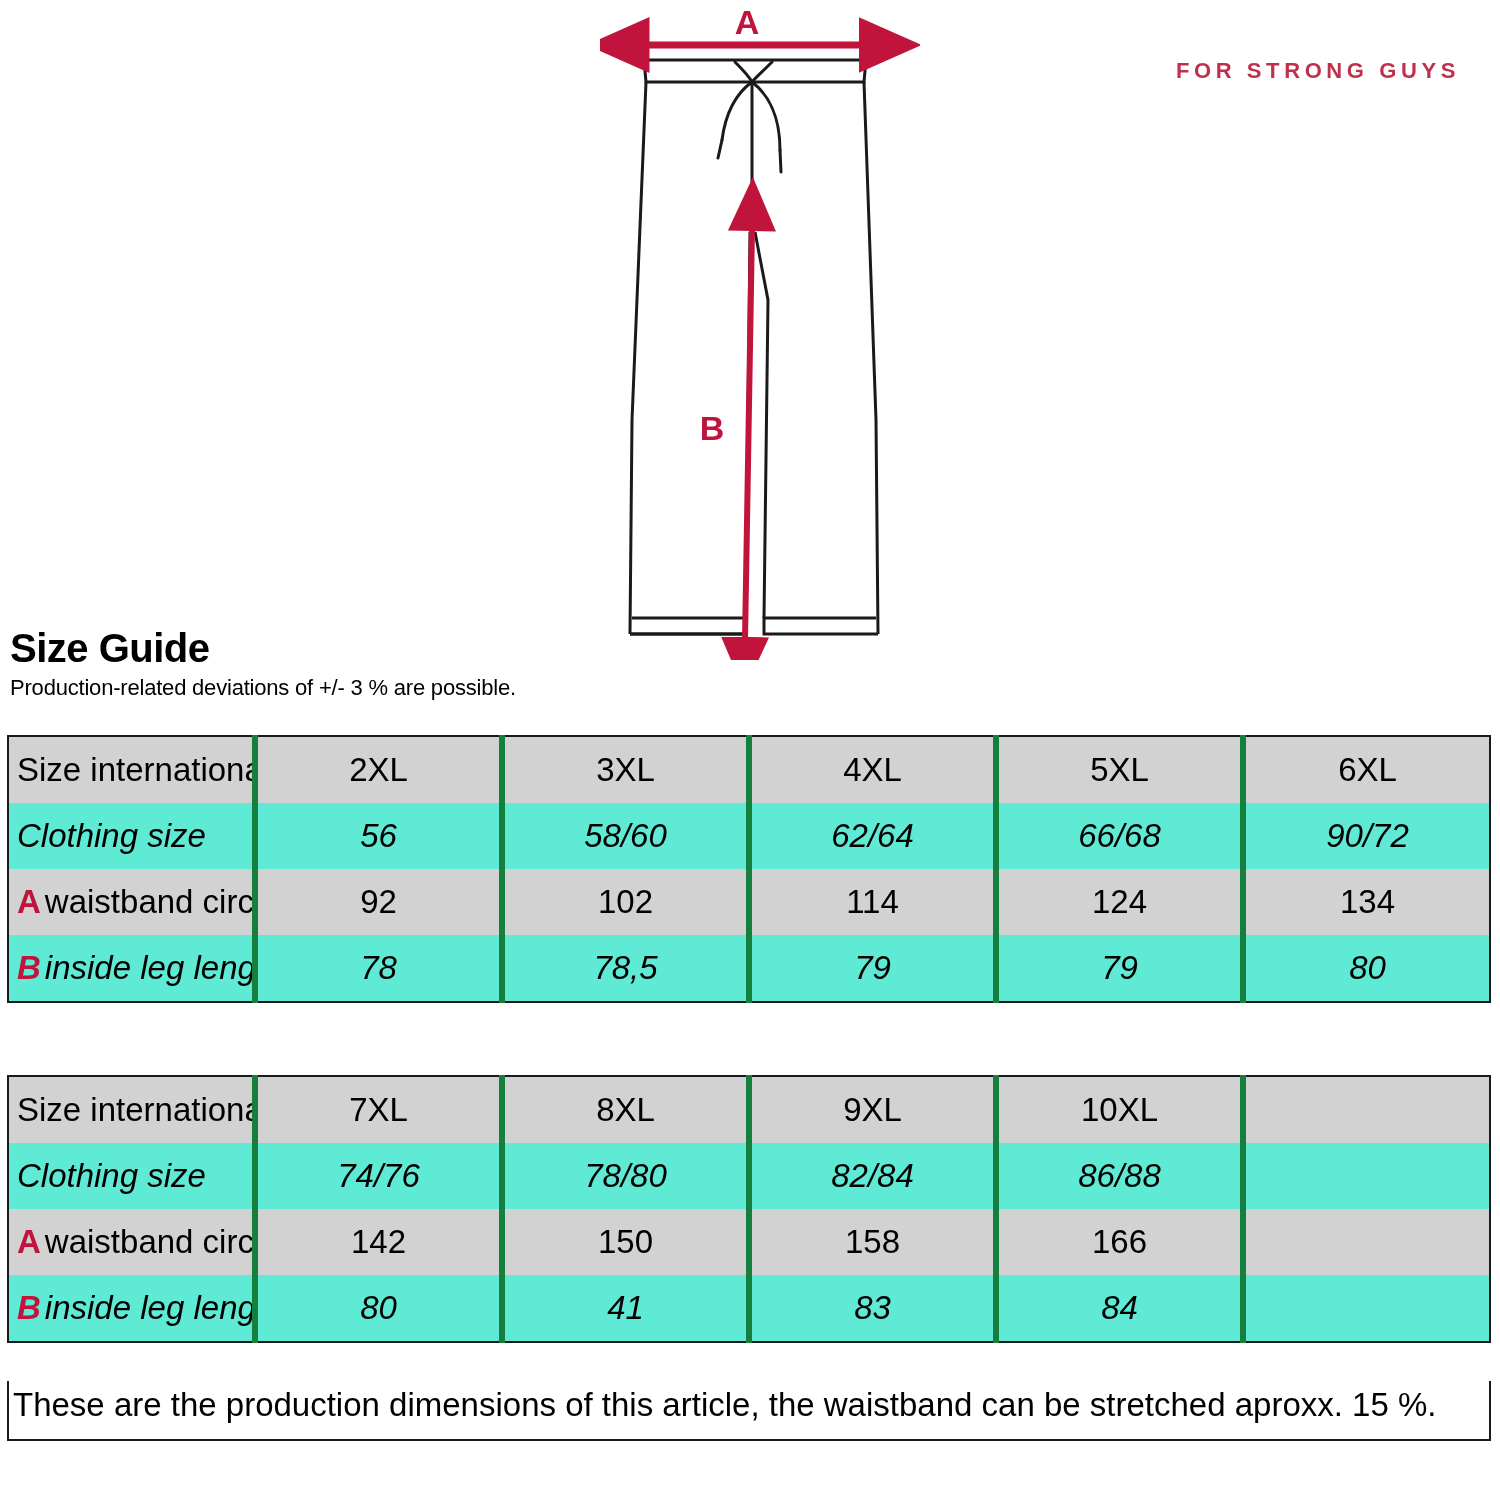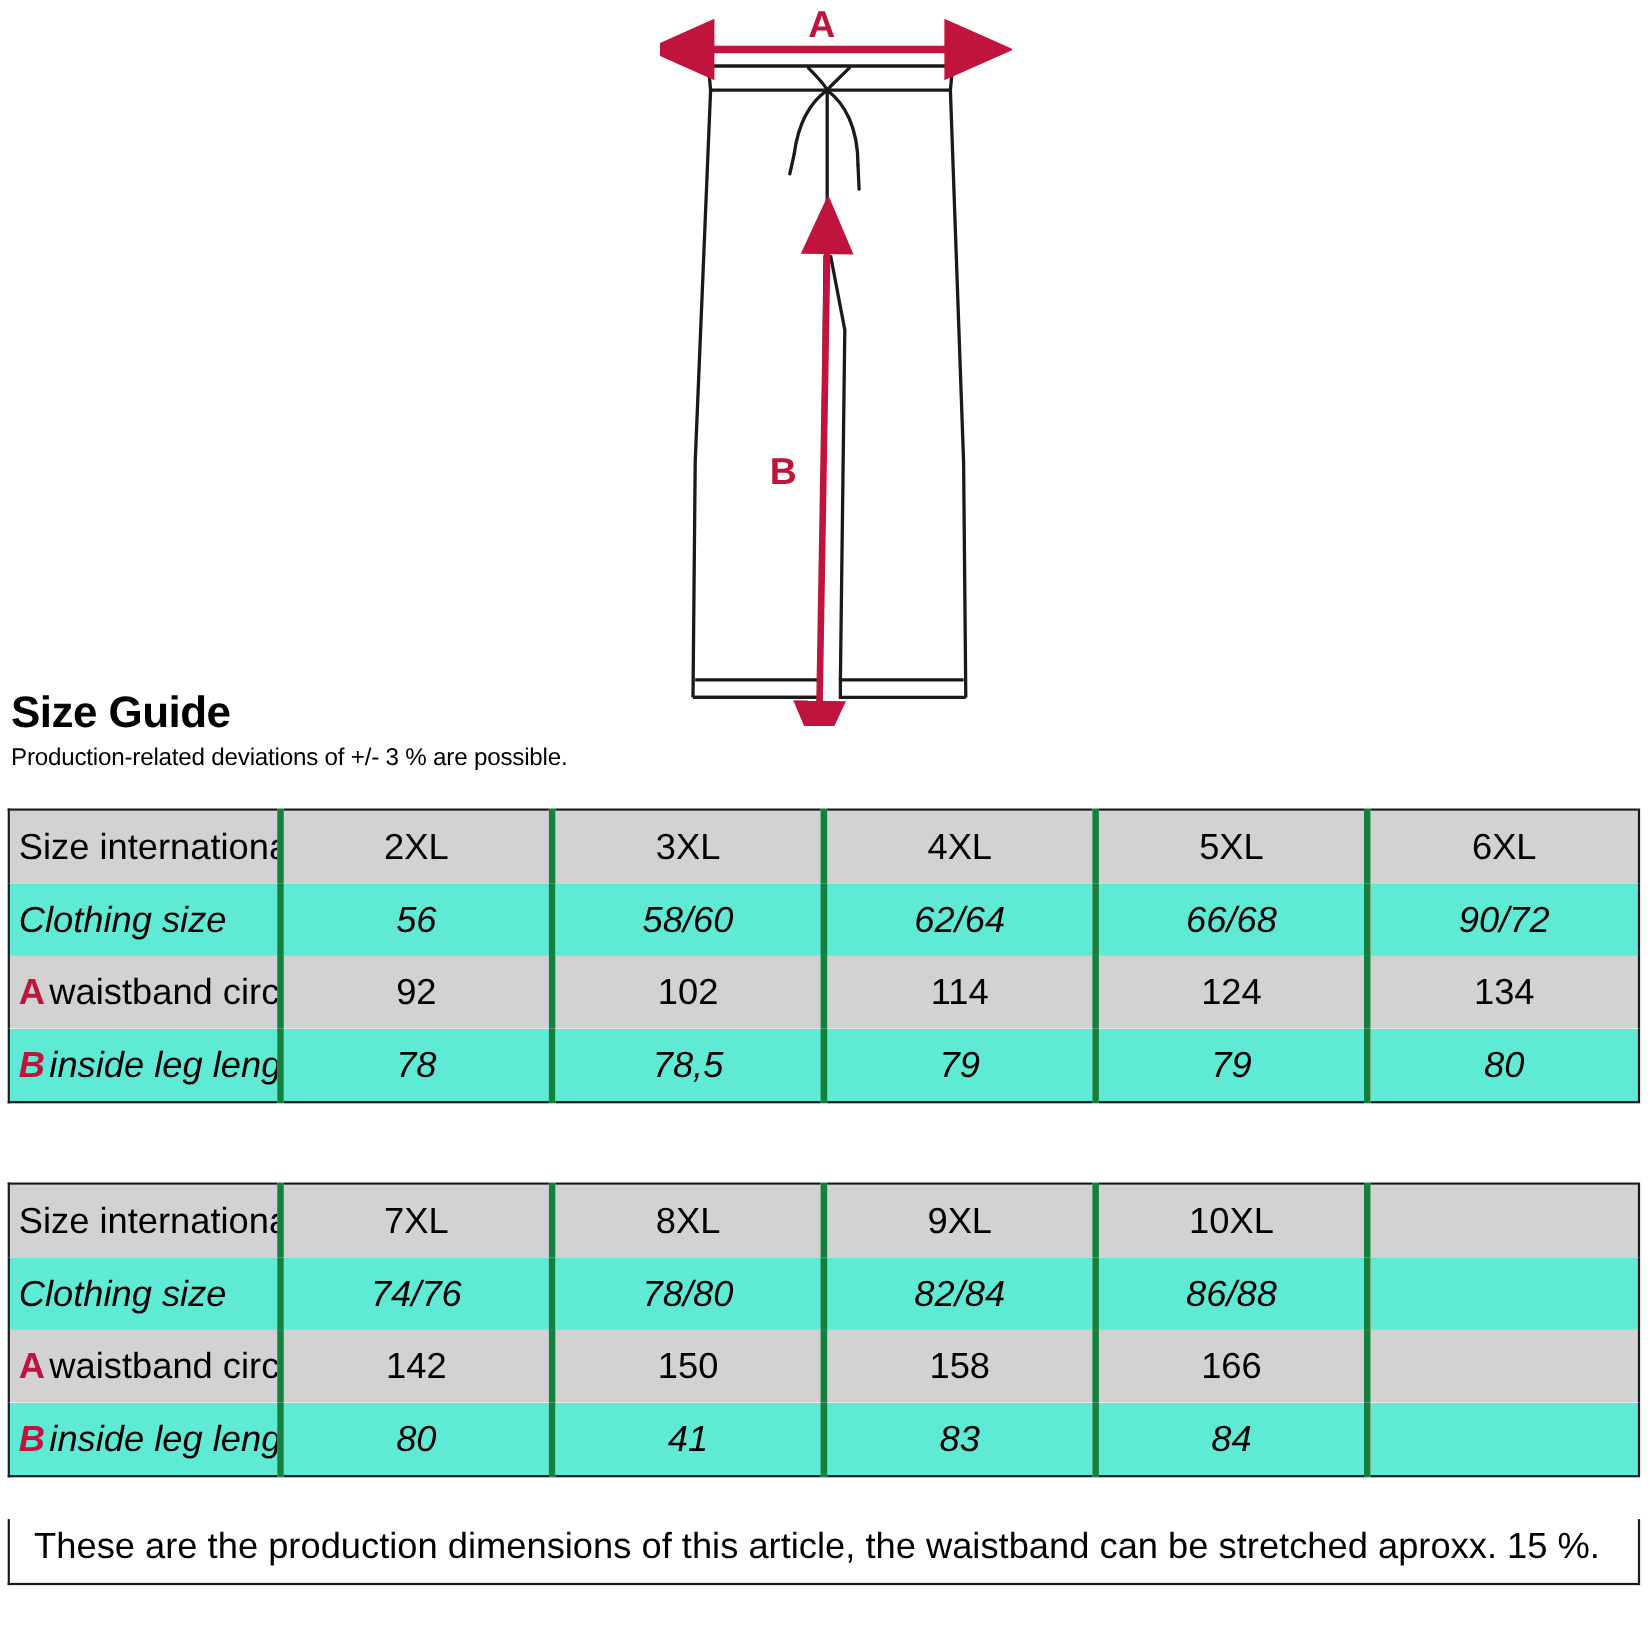--- a/index.html
+++ b/index.html
@@ -112,29 +112,30 @@
 
   
   #footer-note {
     position: absolute;
     left: 7px;
     top: 1381px;
     width: 1484px;
     border: 2px solid #1a1a1a;
     border-top: none;
     box-sizing: border-box;
-    padding: 4px 6px 14px 22px;
+    padding: 4px 6px 14px 4px;
     font-size: 33px;
     line-height: 1.22;
   }
 </style>
 </head>
 <body>
 
 <div id="logo">
+  <div id="logo-tag">FOR STRONG GUYS</div>
 </div>
 
 <div id="illustration">
   <svg width="320" height="660" viewBox="0 0 320 660" xmlns="http://www.w3.org/2000/svg">
     <defs>
       <marker id="arrL" markerWidth="10" markerHeight="10" refX="8.5" refY="4" orient="auto" markerUnits="strokeWidth">
         <path d="M9,0 L9,8 L0,4 z" fill="#c0143c"></path>
       </marker>
       <marker id="arrR" markerWidth="10" markerHeight="10" refX="0.5" refY="4" orient="auto" markerUnits="strokeWidth">
         <path d="M0,0 L0,8 L9,4 z" fill="#c0143c"></path>

